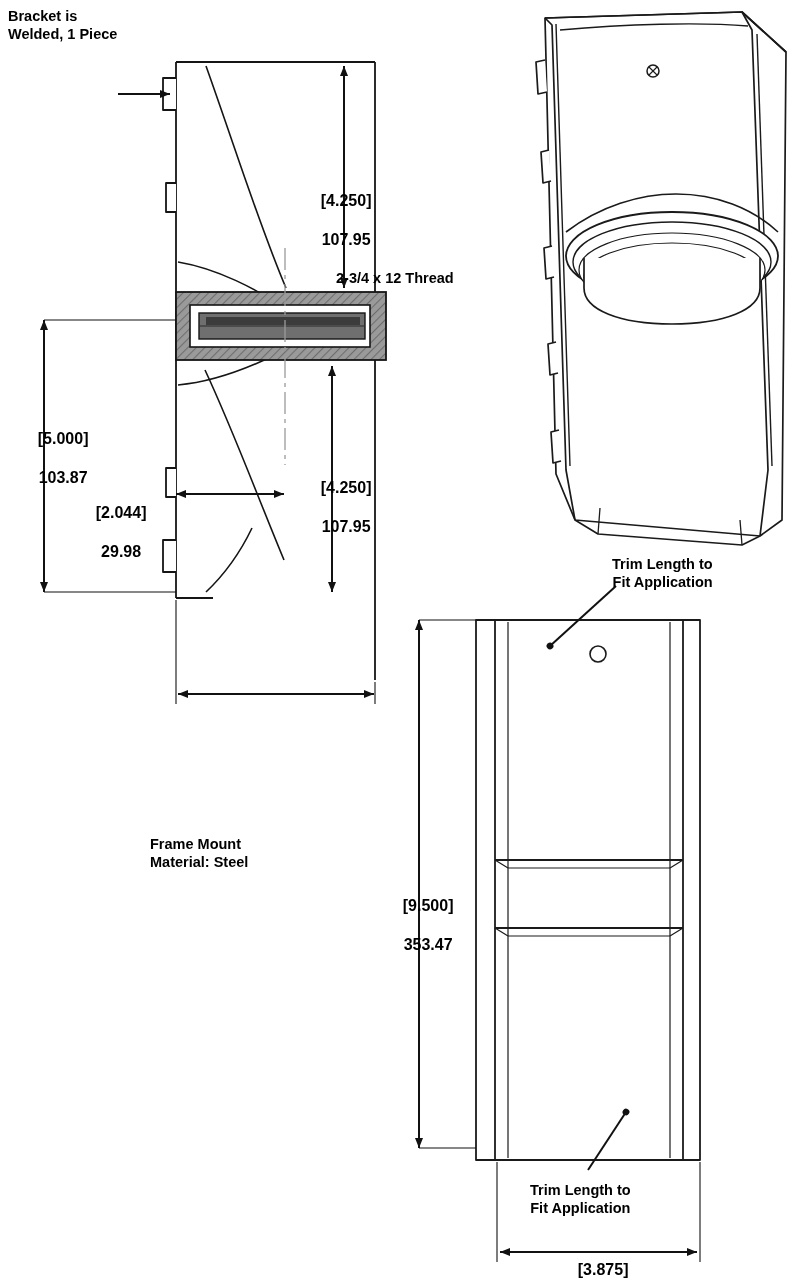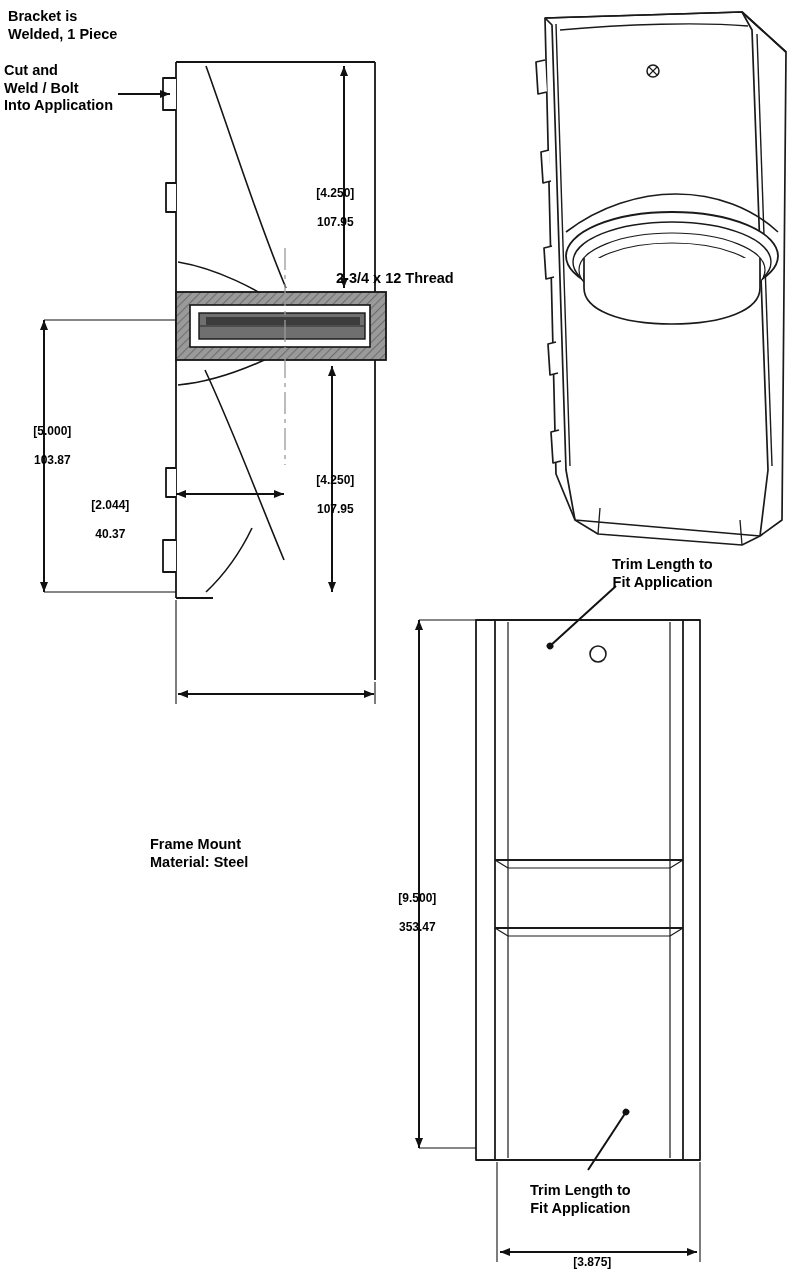--- a/index.html
+++ b/index.html
@@ -24,21 +24,21 @@
   .note {
     position: absolute;
     font-size: 14.5px;
     font-weight: bold;
     line-height: 1.22;
     white-space: pre;
     color: #000;
   }
   .dim {
     position: absolute;
-    font-size: 12px;
+    font-size: 16px;
     font-weight: bold;
     line-height: 1.2;
     white-space: pre;
     text-align: center;
     color: #000;
   }
   svg.layer {
     position: absolute;
     left: 0; top: 0;
     width: 800px;
@@ -199,23 +199,20 @@
 
       <line x1="500" y1="1252" x2="697" y2="1252" marker-start="url(#arrStart)" marker-end="url(#arrEnd)"></line>
       <line x1="497" y1="1162" x2="497" y2="1262" stroke-width="1.1"></line>
       <line x1="700" y1="1162" x2="700" y2="1262" stroke-width="1.1"></line>
     </g>
   </svg>
 
   <div class="note" style="left:8px; top:8px;">Bracket is
 Welded, 1 Piece</div>
 
-  <div class="note" style="left:4px; top:62px;">Cut and
-Weld / Bolt
-Into Application</div>
 
   <div class="note" style="left:336px; top:270px;">2-3/4 x 12 Thread</div>
 
   <div class="note" style="left:150px; top:836px;">Frame Mount
 Material: Steel</div>
 
   <div class="note" style="left:612px; top:556px; text-align:right;">Trim Length to
 Fit Application</div>
 
   <div class="note" style="left:530px; top:1182px; text-align:center;">Trim Length to
@@ -231,21 +228,21 @@
     <span>107.95</span>
   </div>
 
   <div class="dim" style="left:20px; top:410px;">
     <span>[5.000]</span><br>
     <span>103.87</span>
   </div>
 
   <div class="dim" style="left:78px; top:484px;text-align:center;">
     <span>[2.044]</span><br>
-    <span>40.37</span>
+    <span>29.98</span>
   </div>
 
 
   <div class="dim" style="left:385px; top:877px;">
     <span>[9.500]</span><br>
     <span>353.47</span>
   </div>
 
   <div class="dim" style="left:560px; top:1241px;">
     <span>[3.875]</span><br>

